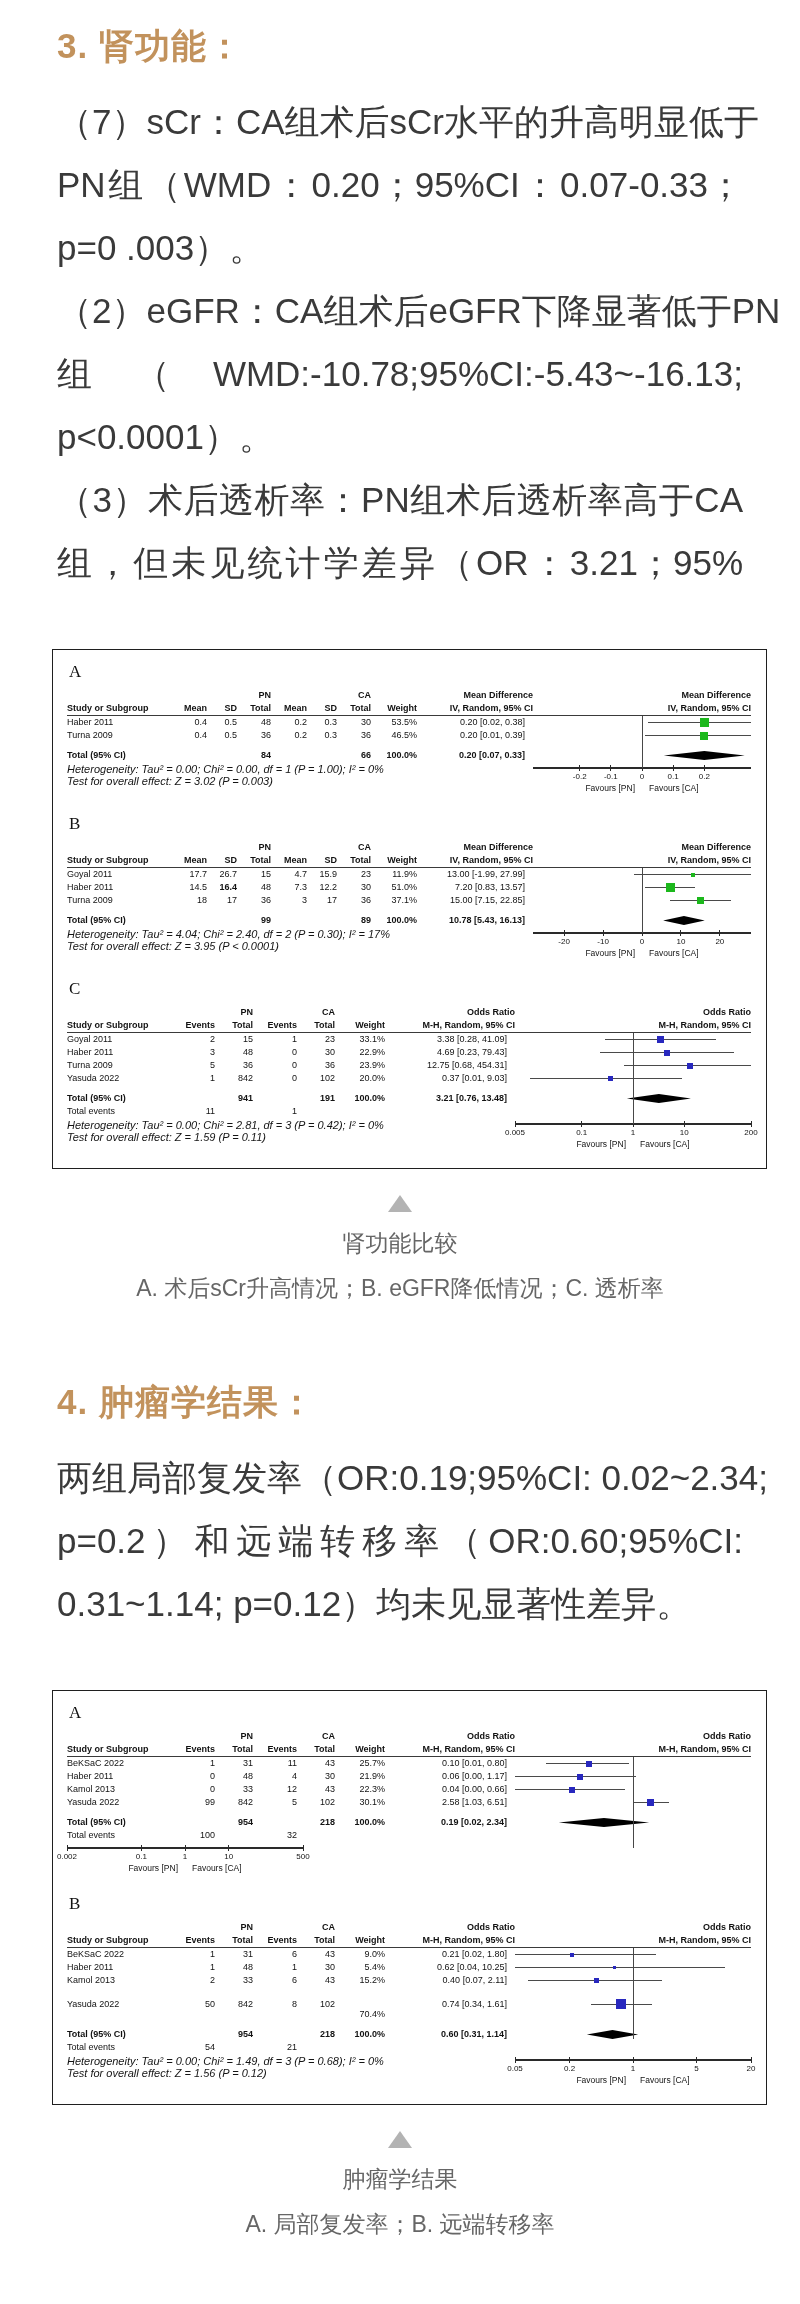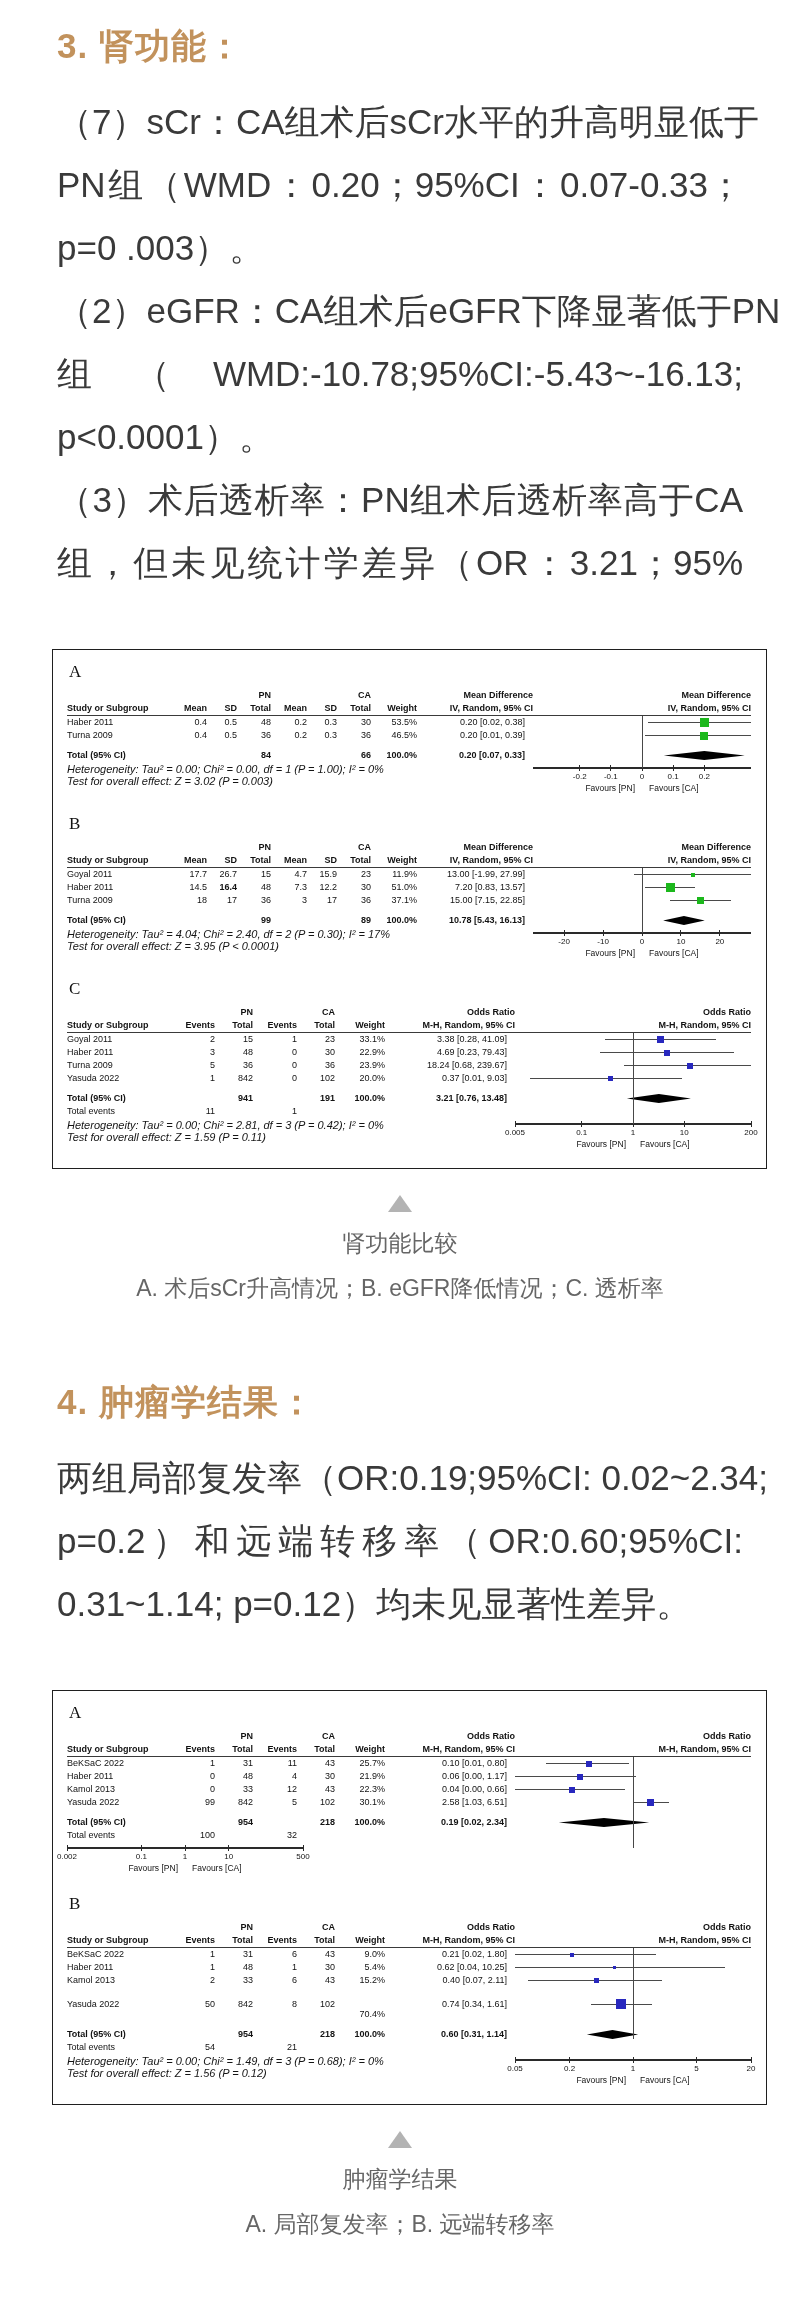--- a/index.html
+++ b/index.html
@@ -310,21 +310,21 @@
                 <div class="fp-sq" style="width: 6px; height: 6px; background: rgb(40, 40, 190); left: calc(64.5842% - 3px); top: 3.5px;"></div>
               </span>
             </div>
             <div class="fp-row">
               <span class="cell" style="width: 104px;">Turna 2009</span>
               <span class="cell r" style="width: 44px;">5</span>
               <span class="cell r" style="width: 38px;">36</span>
               <span class="cell r" style="width: 44px;">0</span>
               <span class="cell r" style="width: 38px;">36</span>
               <span class="cell r" style="width: 50px;">23.9%</span>
-              <span class="cell r" style="width: 130px; padding-right: 8px;">18.24 [0.68, 239.67]</span>
+              <span class="cell r" style="width: 130px; padding-right: 8px;">12.75 [0.68, 454.31]</span>
               <span class="fp-gcell" style="width: 236px;">
                 <div class="fp-ci" style="left: 46.3605%; width: 53.6395%;"></div>
                 <div class="fp-sq" style="width: 6px; height: 6px; background: rgb(40, 40, 190); left: calc(74.0221% - 3px); top: 3.5px;"></div>
               </span>
             </div>
             <div class="fp-row">
               <span class="cell" style="width: 104px;">Yasuda 2022</span>
               <span class="cell r" style="width: 44px;">1</span>
               <span class="cell r" style="width: 38px;">842</span>
               <span class="cell r" style="width: 44px;">0</span>

